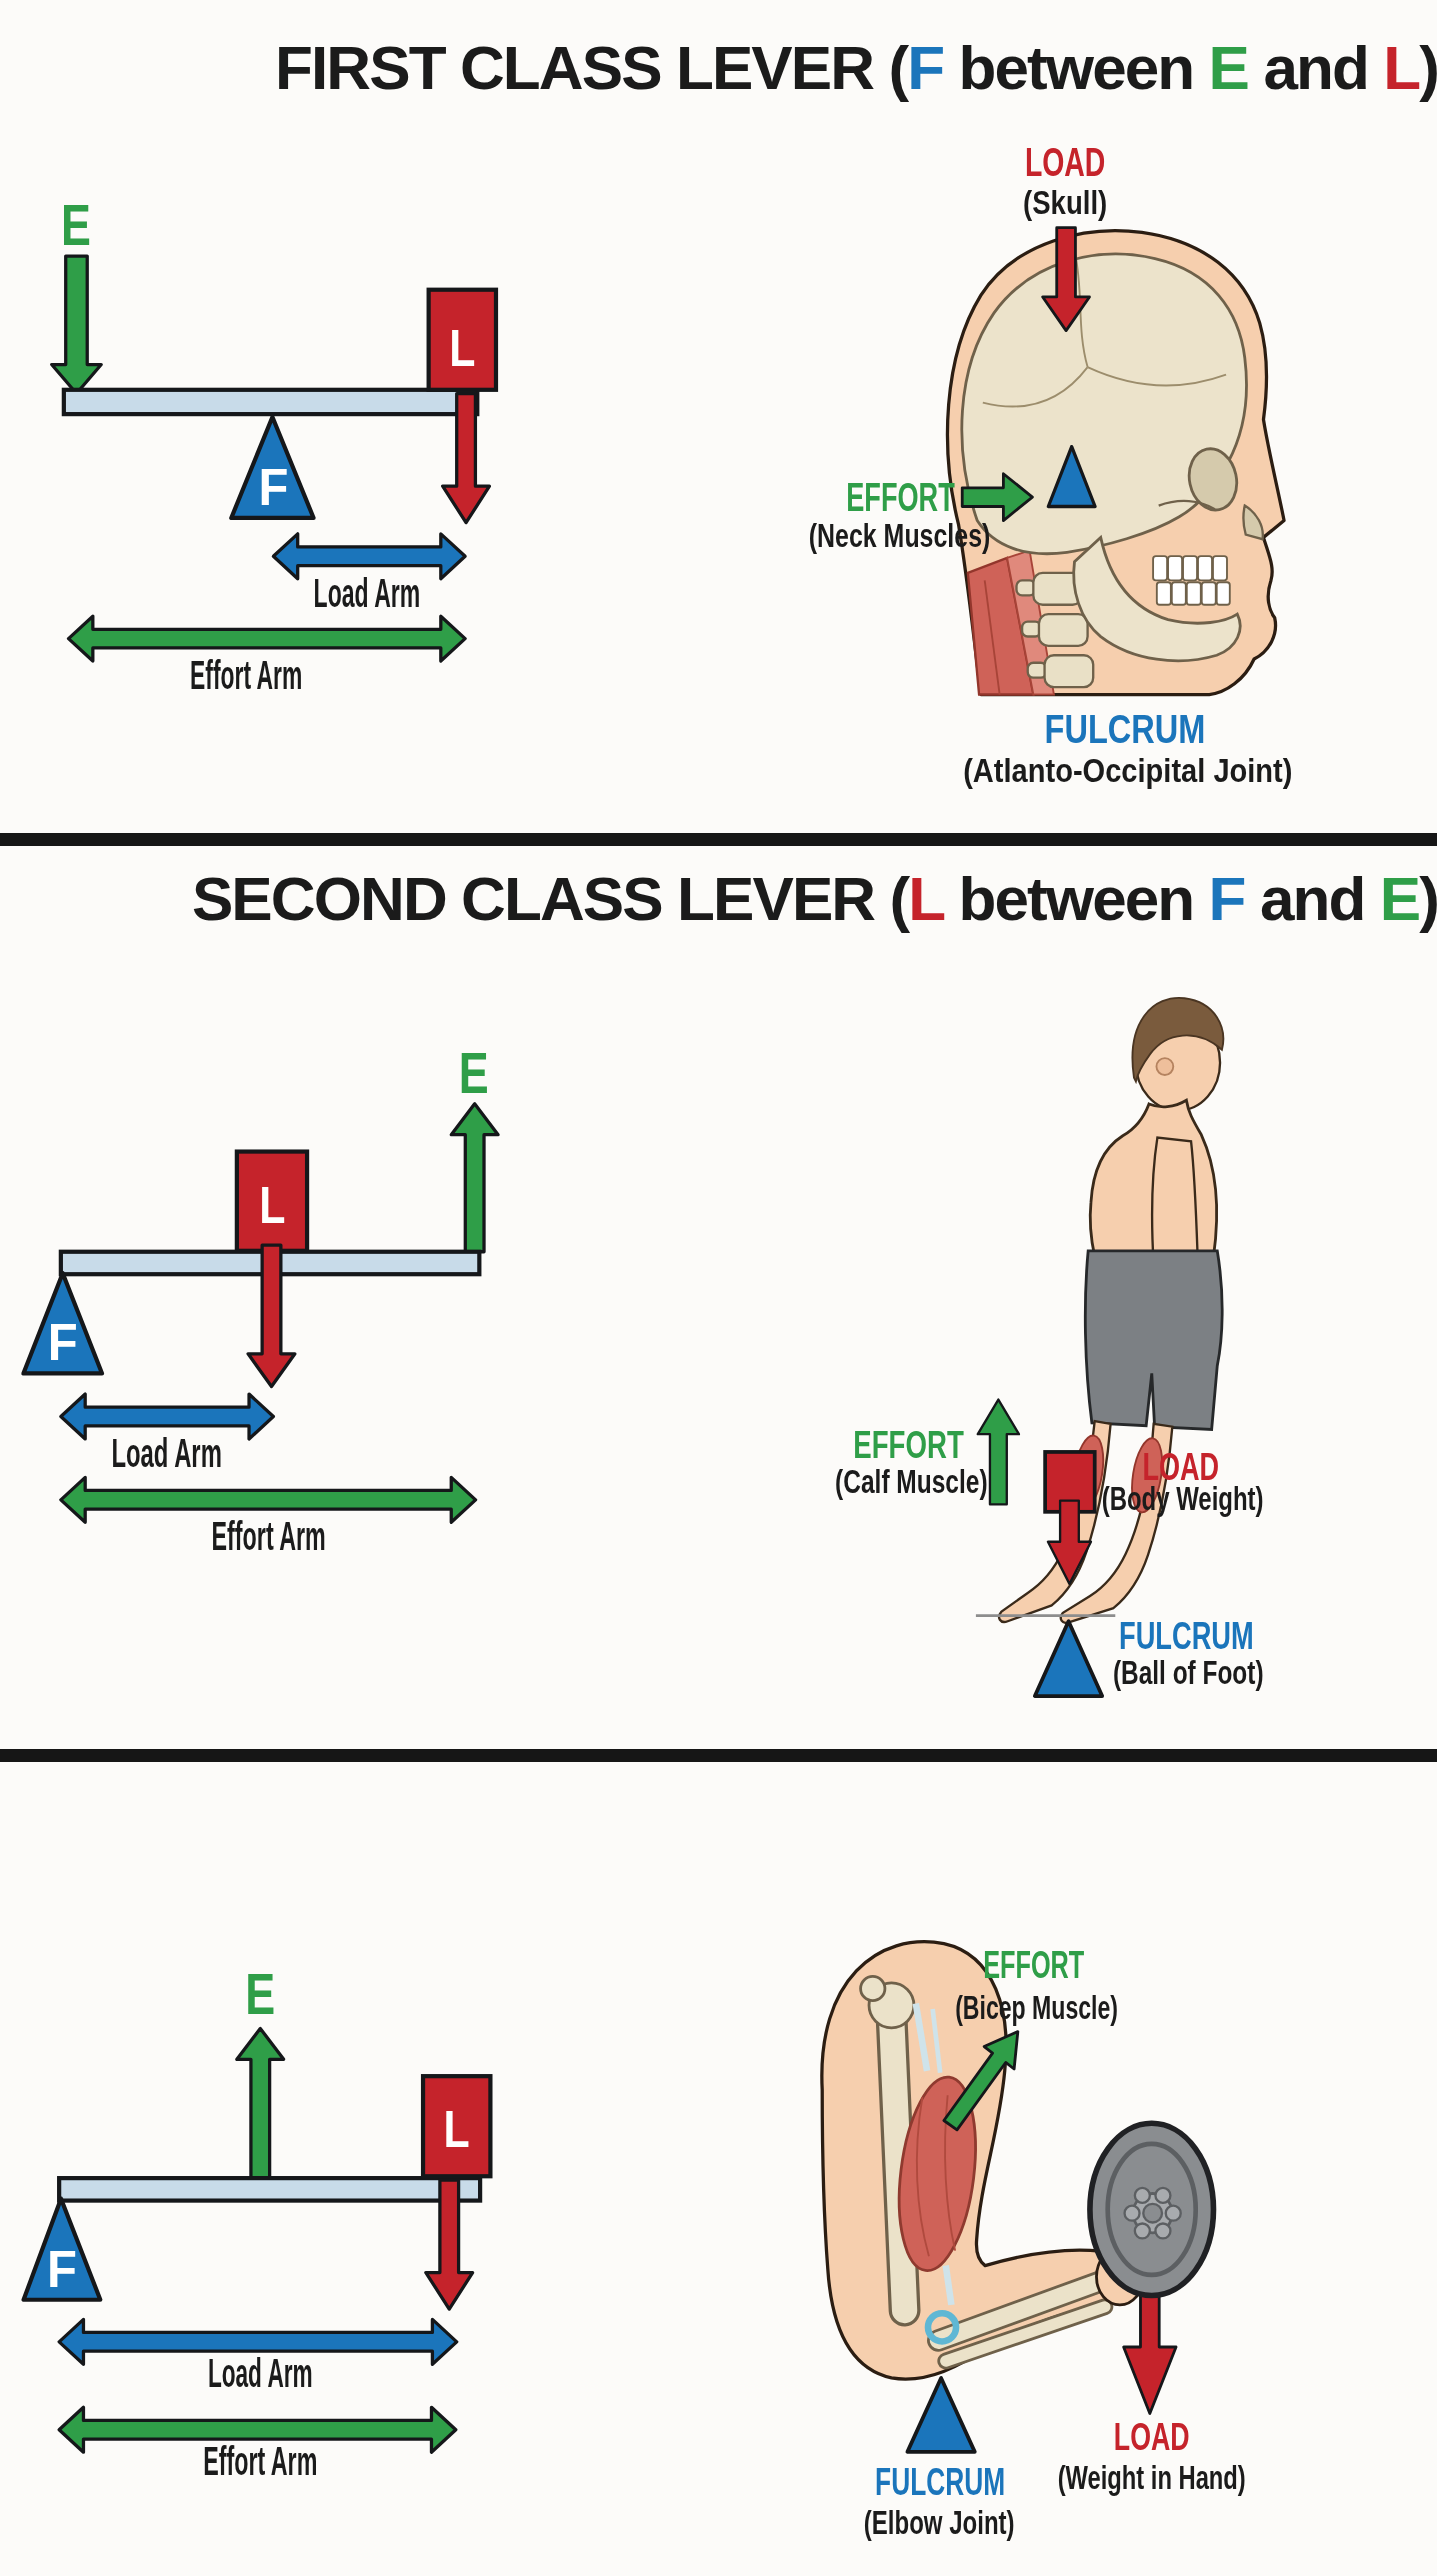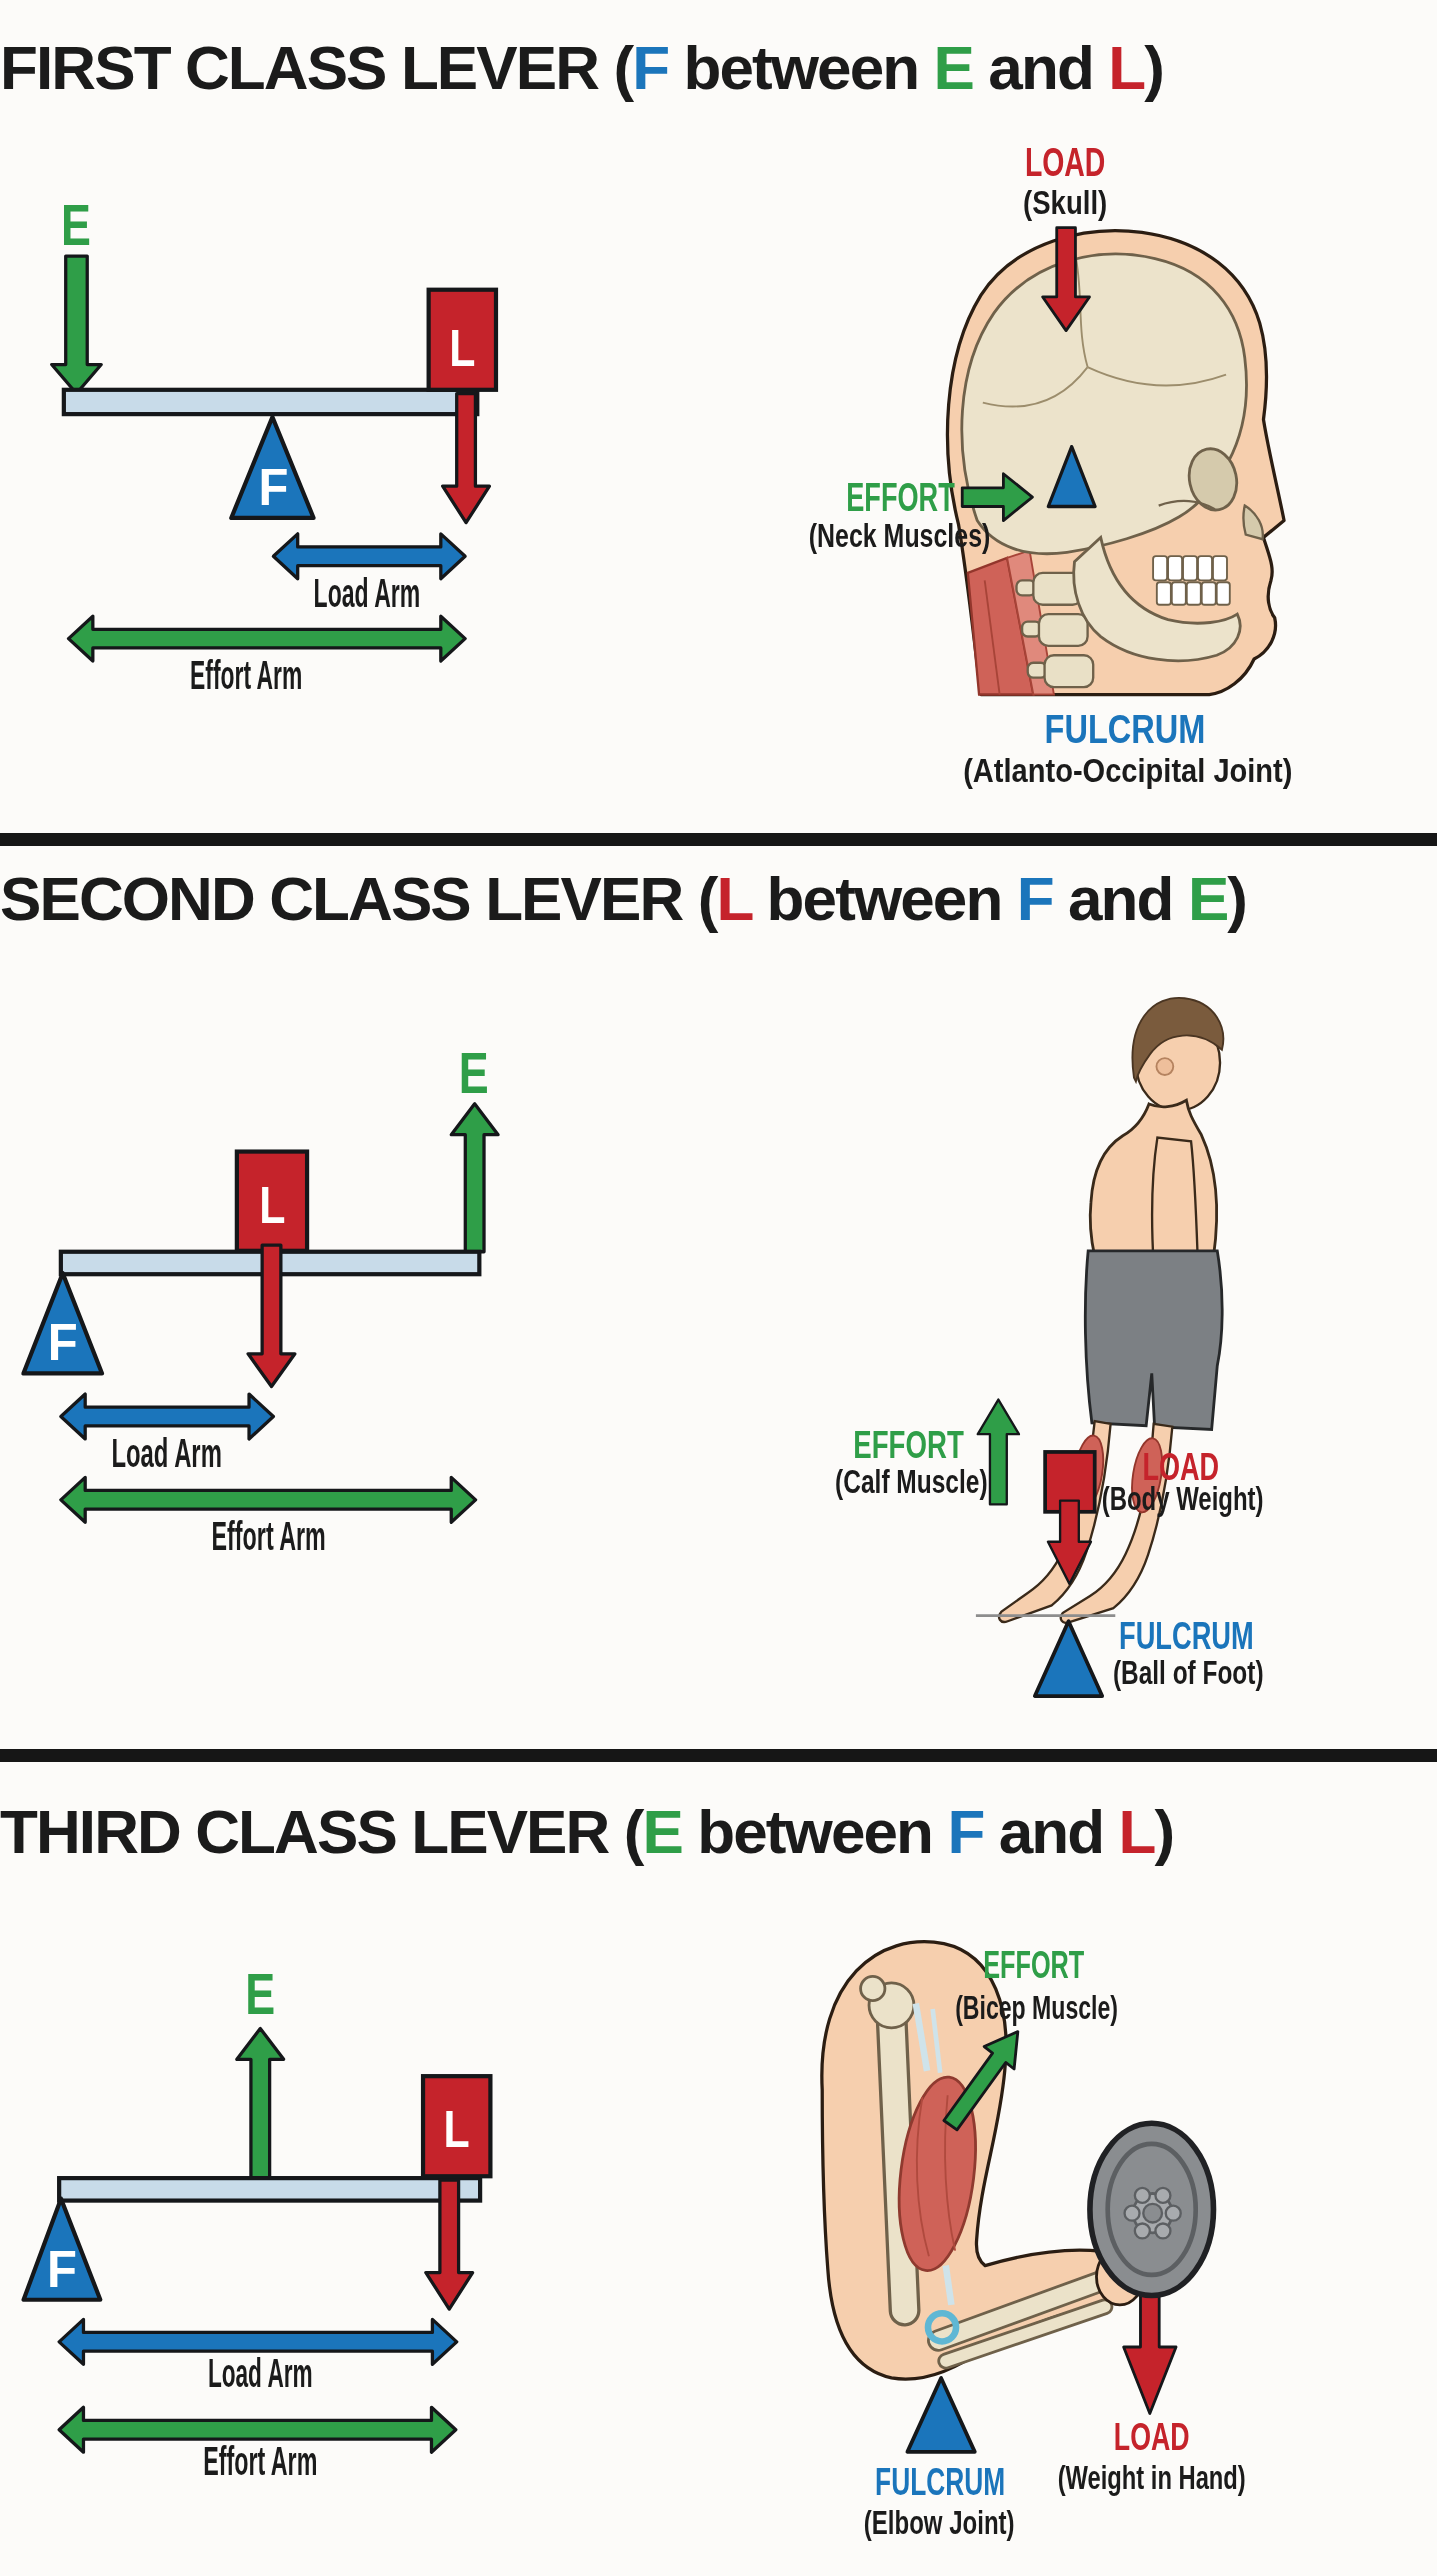--- a/index.html
+++ b/index.html
@@ -1,18 +1,18 @@
 <!DOCTYPE html>
 <html style="font-size:15px"><head>
 <meta charset="utf-8">
 <style>
   html,body{margin:0;padding:0;background:#ffffff;}
   .page{position:relative;width:1438px;height:2576px;background:#fcfbf9;overflow:hidden;
         font-family:"Liberation Sans",sans-serif;}
-  .title{position:absolute;left:0;width:1438px;text-align:left;font-weight:bold;
+  .title{position:absolute;left:0;width:1438px;text-align:right;font-weight:bold;
          font-size:62px;line-height:62px;letter-spacing:-1.9px;color:#1b1b1b;white-space:pre;}
   .c-blue{color:#1b75bb}.c-green{color:#2f9e48}.c-red{color:#c5232b}
   .divider{position:absolute;left:0;width:1438px;height:13px;background:#161616;}
   .abs{position:absolute;}
   svg{overflow:visible;}
   .t{font-family:"Liberation Sans",sans-serif;font-weight:bold;}
 </style>
 </head>
 <body>
 
@@ -126,21 +126,20 @@
     <text class="t" x="971" y="1559" font-size="42" fill="#2f9e48" text-anchor="middle" textLength="118" lengthAdjust="spacingAndGlyphs">EFFORT</text>
     <text class="t" x="974" y="1596" font-size="36" fill="#1b1b1b" text-anchor="middle" textLength="163" lengthAdjust="spacingAndGlyphs">(Calf Muscle)</text>
     <text class="t" x="1262" y="1582" font-size="42" fill="#c5232b" text-anchor="middle" textLength="82" lengthAdjust="spacingAndGlyphs">LOAD</text>
     <text class="t" x="1264" y="1614" font-size="36" fill="#1b1b1b" text-anchor="middle" textLength="173" lengthAdjust="spacingAndGlyphs">(Body Weight)</text>
     <text class="t" x="1268" y="1763" font-size="42" fill="#1b75bb" text-anchor="middle" textLength="144" lengthAdjust="spacingAndGlyphs">FULCRUM</text>
     <text class="t" x="1270" y="1800" font-size="36" fill="#1b1b1b" text-anchor="middle" textLength="161" lengthAdjust="spacingAndGlyphs">(Ball of Foot)</text>
   </svg>
 
   <div class="divider" style="top:1749px;"></div>
 
-  <div class="title" style="top:1801px;"><span>THIRD CLASS LEVER (</span><span class="c-green">E</span><span> between </span><span class="c-blue">F</span><span> and </span><span class="c-red">L</span><span>)</span></div>
 
   <svg class="abs" style="left:0;top:1919px;" width="543" height="580" viewBox="0 2050 580 620">
     <text class="t" x="278" y="2152" font-size="62" fill="#2f9e48" text-anchor="middle" textLength="32" lengthAdjust="spacingAndGlyphs">E</text>
     <polygon points="268,2327 288,2327 288,2200 303,2200 278,2167 253,2200 268,2200" fill="#2f9e48" stroke="#15171a" stroke-width="3.5" stroke-linejoin="round"></polygon>
     <rect x="63" y="2327" width="450" height="24" fill="#c8dbe9" stroke="#15171a" stroke-width="4.5"></rect>
     <rect x="452" y="2218" width="72" height="107" fill="#c5232b" stroke="#15171a" stroke-width="4.5"></rect>
     <text class="t" x="488" y="2294" font-size="56" fill="#ffffff" text-anchor="middle" textLength="28" lengthAdjust="spacingAndGlyphs">L</text>
     <polygon points="470,2329 490,2329 490,2428 505,2428 480,2467 455,2428 470,2428" fill="#c5232b" stroke="#15171a" stroke-width="3.5" stroke-linejoin="round"></polygon>
     <polygon points="65,2349 25,2457 107,2457" fill="#1b75bb" stroke="#15171a" stroke-width="4.5" stroke-linejoin="round"></polygon>
     <text class="t" x="66" y="2443" font-size="56" fill="#ffffff" text-anchor="middle" textLength="32" lengthAdjust="spacingAndGlyphs">F</text>

